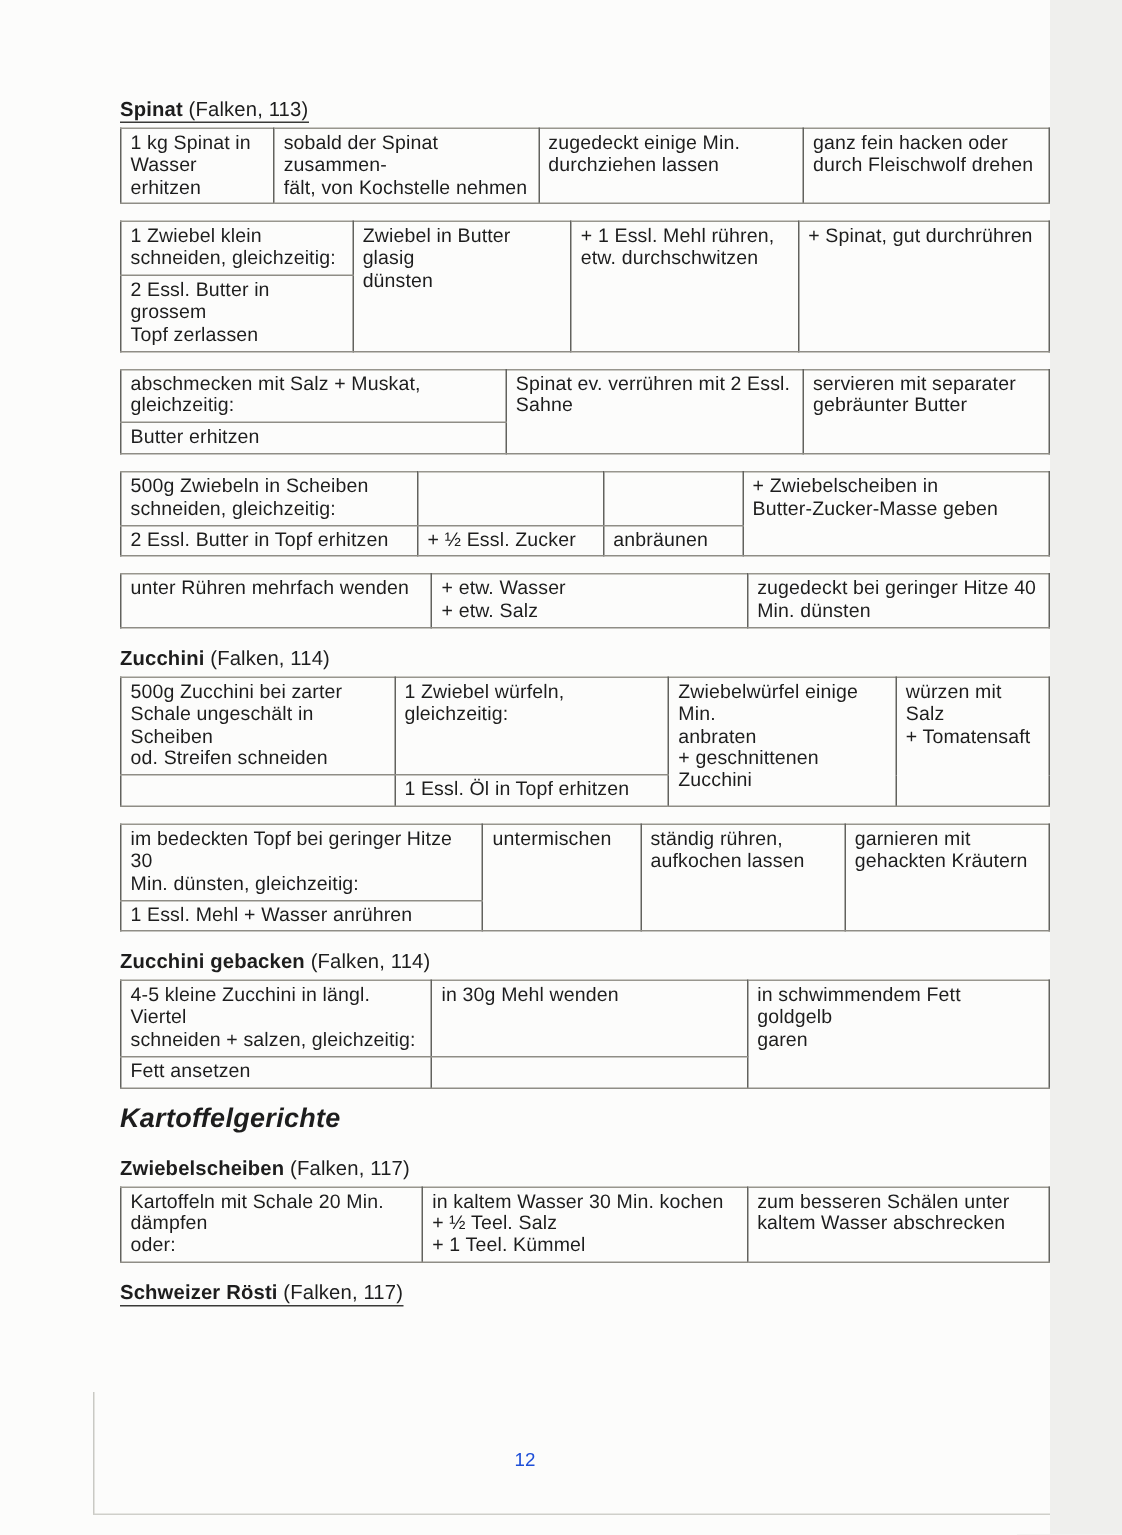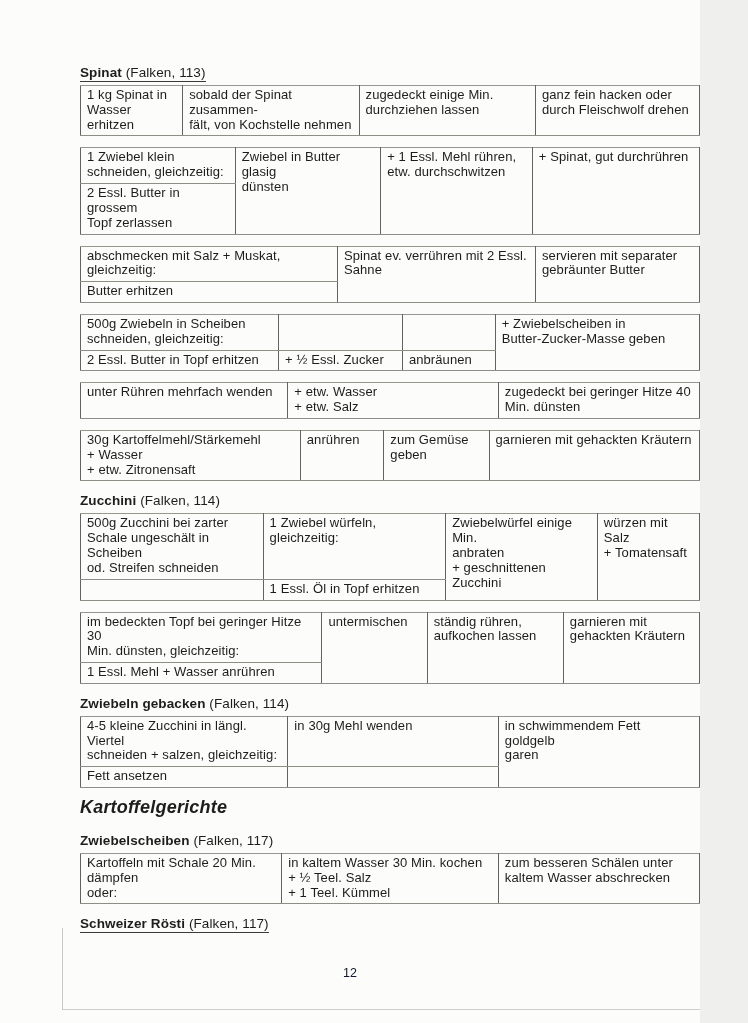--- a/index.html
+++ b/index.html
@@ -39,21 +39,21 @@
     border-bottom-color:#8f8d86;
     vertical-align:top;
     padding:2px 6px 3px 6px;
     line-height:1.14;
     white-space:pre-line;
     overflow-wrap:break-word;
     letter-spacing:.1px;
   }
   .page-number {
     position:absolute; left:0; top:966px; width:100%;
-    text-align:center; font-size:12.5px; color:#0f172a;
+    text-align:center; font-size:12.5px; color:#1d4ed8;
   }
   
   .scan-edge-left {
     position:absolute; left:62px; top:928px; width:1px; height:82px;
     background:#c9c9c4;
   }
   .scan-edge-bottom {
     position:absolute; left:62px; top:1009px; width:648px; height:1px;
     background:#cfcfca;
   }
@@ -158,39 +158,20 @@
             <col style="width: 34%;">
             <col style="width: 32.5%;">
           </colgroup>
           <tbody>
             <tr>
               <td>unter Rühren mehrfach wenden</td>
               <td>+ etw. Wasser
 + etw. Salz</td>
               <td>zugedeckt bei geringer Hitze 40
 Min. dünsten</td>
-            </tr>
-          </tbody>
-        </table>
-        <table class="recipe">
-          <colgroup>
-            <col style="width: 35.5%;">
-            <col style="width: 13.5%;">
-            <col style="width: 17%;">
-            <col style="width: 34%;">
-          </colgroup>
-          <tbody>
-            <tr>
-              <td>30g Kartoffelmehl/Stärkemehl
-+ Wasser
-+ etw. Zitronensaft</td>
-              <td>anrühren</td>
-              <td>zum Gemüse
-geben</td>
-              <td>garnieren mit gehackten Kräutern</td>
             </tr>
           </tbody>
         </table>
       </div>
       <div class="section">
         <div class="heading"><span class="hwrap"><span class="ttl">Zucchini</span><span> (Falken, 114)</span></span></div>
         <table class="recipe">
           <colgroup>
             <col style="width: 29.5%;">
             <col style="width: 29.5%;">
@@ -232,21 +213,21 @@
               <td rowspan="2">garnieren mit
 gehackten Kräutern</td>
             </tr>
             <tr>
               <td>1 Essl. Mehl + Wasser anrühren</td>
             </tr>
           </tbody>
         </table>
       </div>
       <div class="section">
-        <div class="heading"><span class="hwrap"><span class="ttl">Zwiebeln gebacken</span><span> (Falken, 114)</span></span></div>
+        <div class="heading"><span class="hwrap"><span class="ttl">Zucchini gebacken</span><span> (Falken, 114)</span></span></div>
         <table class="recipe">
           <colgroup>
             <col style="width: 33.5%;">
             <col style="width: 34%;">
             <col style="width: 32.5%;">
           </colgroup>
           <tbody>
             <tr>
               <td>4-5 kleine Zucchini in längl. Viertel
 schneiden + salzen, gleichzeitig:</td>

